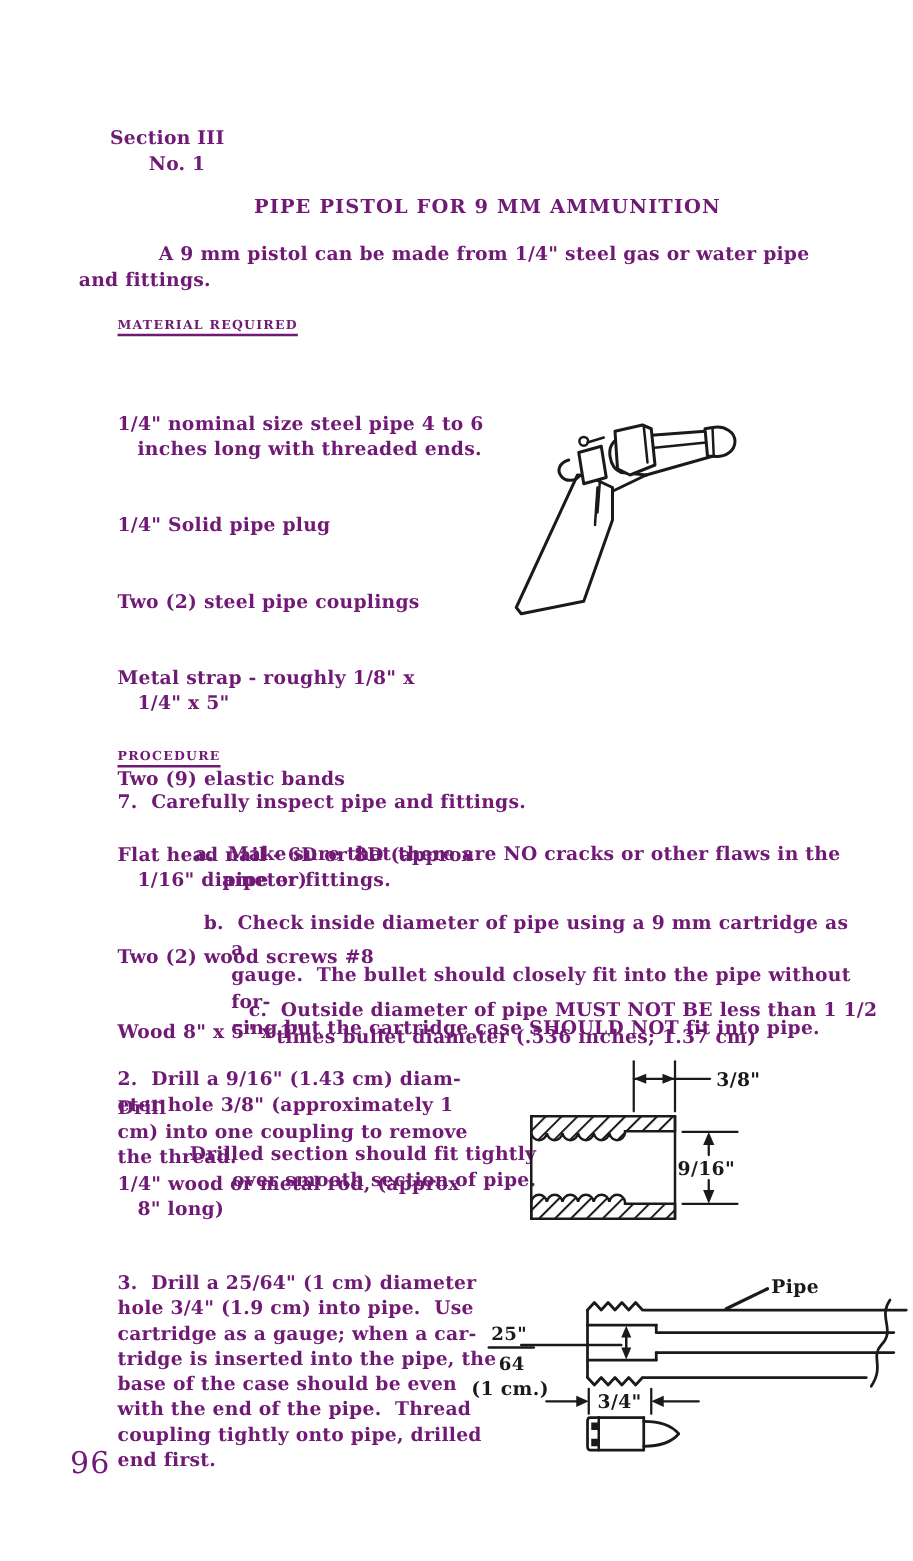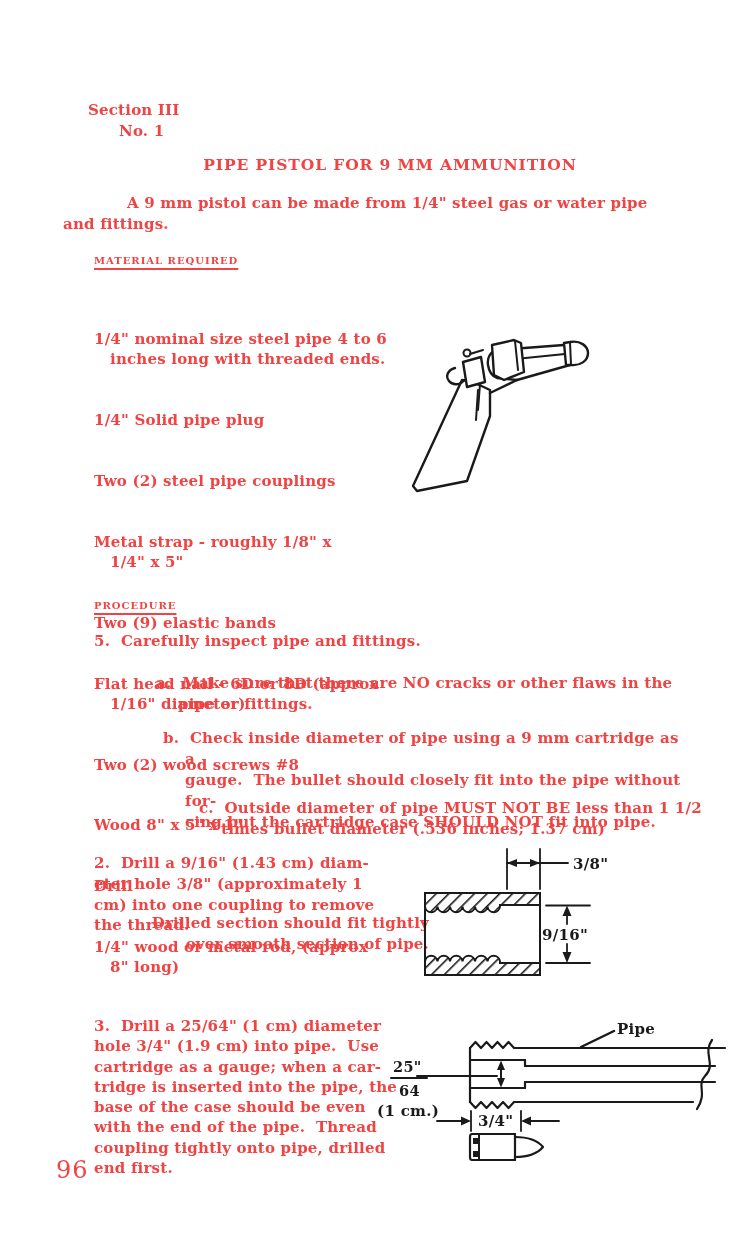--- a/index.html
+++ b/index.html
@@ -3,21 +3,21 @@
 <meta charset="utf-8">
 <style>
   html,body { margin:0; padding:0; background:#ffffff; }
   #page {
     position:relative; width:730px; height:1249px; background:#ffffff;
     font-family:"DejaVu Serif", serif; color:#1a1a1a; overflow:hidden;
   }
   .t {
     position:absolute; white-space:pre-wrap;
     font:700 15px/20.4px "DejaVu Serif", serif;
-    color:#ef4444; letter-spacing:0.2px;
+    color:#701a75; letter-spacing:0.2px;
   }
   .heading {
     font-size:10px; letter-spacing:1px;
     text-decoration:underline; text-decoration-thickness:1.8px; text-underline-offset:4px;
   }
   #title { left:0; top:155px; width:730px; text-align:center; font-size:15.5px; letter-spacing:0.9px;margin-left:25px; }
   #section-label { left:88px; top:100px; }
   #no-label { left:119px; top:121px; }
   #intro { left:63px; top:193px; width:590px; text-indent:64px; line-height:21px; }
   #mat-heading { left:94px; top:251px; }
@@ -86,21 +86,21 @@
 
     <path d="M60,42 L78,37 L82,62 L64,67 Z" fill="#ffffff"></path>
     <path d="M52,48 C45,50 42,56 46,61 C50,66 58,65 61,60"></path>
     <path d="M77,64 L75,90" stroke-width="2"></path>
 
     <circle cx="64" cy="33" r="3.5" stroke-width="2"></circle>
     <path d="M67,34 L80,30" stroke-width="2"></path>
   </svg>
 
   <div class="t heading" id="proc-heading">PROCEDURE</div>
-  <div class="t" id="step1">5.  Carefully inspect pipe and fittings.</div>
+  <div class="t" id="step1">7.  Carefully inspect pipe and fittings.</div>
   <div class="t sub" id="step1a">a.  Make sure that there are NO cracks or other flaws in the
 pipe or fittings.</div>
   <div class="t sub" id="step1b">b.  Check inside diameter of pipe using a 9 mm cartridge as a
 gauge.  The bullet should closely fit into the pipe without for-
 cing but the cartridge case SHOULD NOT fit into pipe.</div>
   <div class="t sub" id="step1c">c.  Outside diameter of pipe MUST NOT BE less than 1 1/2
 times bullet diameter (.536 inches; 1.37 cm)</div>
   <div class="t" id="step2">2.  Drill a 9/16" (1.43 cm) diam-
 eter hole 3/8" (approximately 1
 cm) into one coupling to remove

